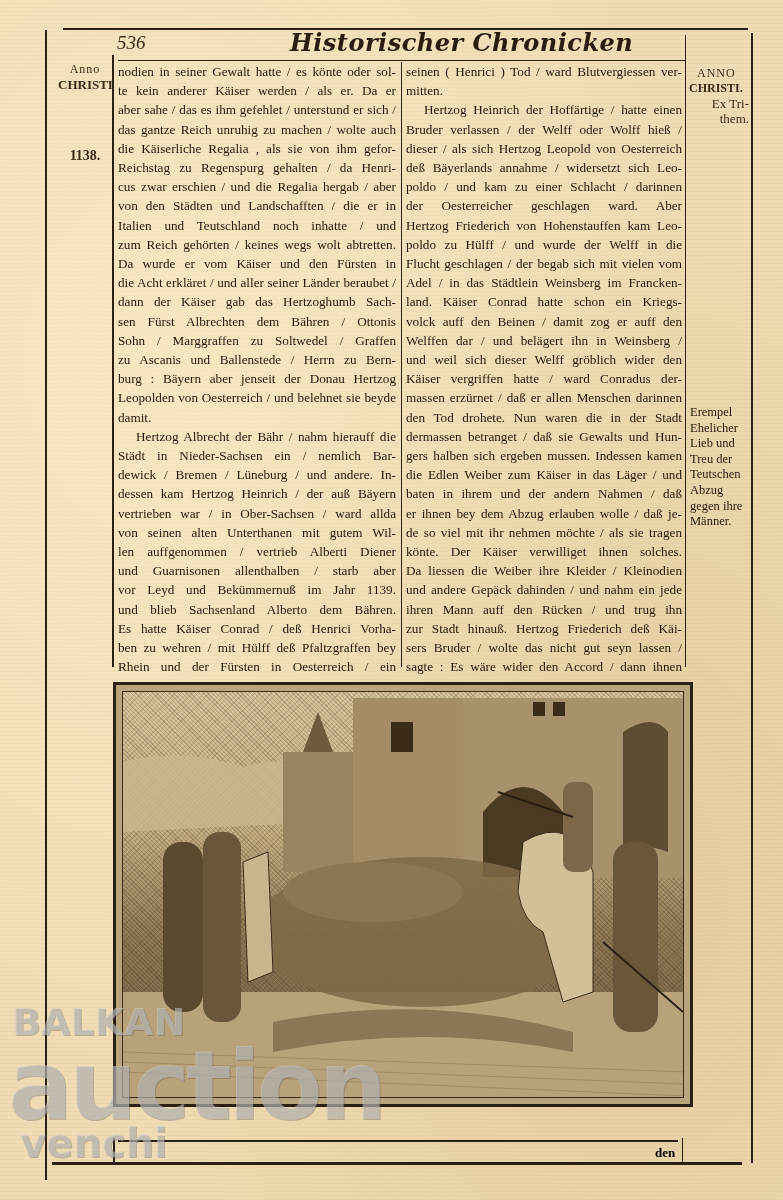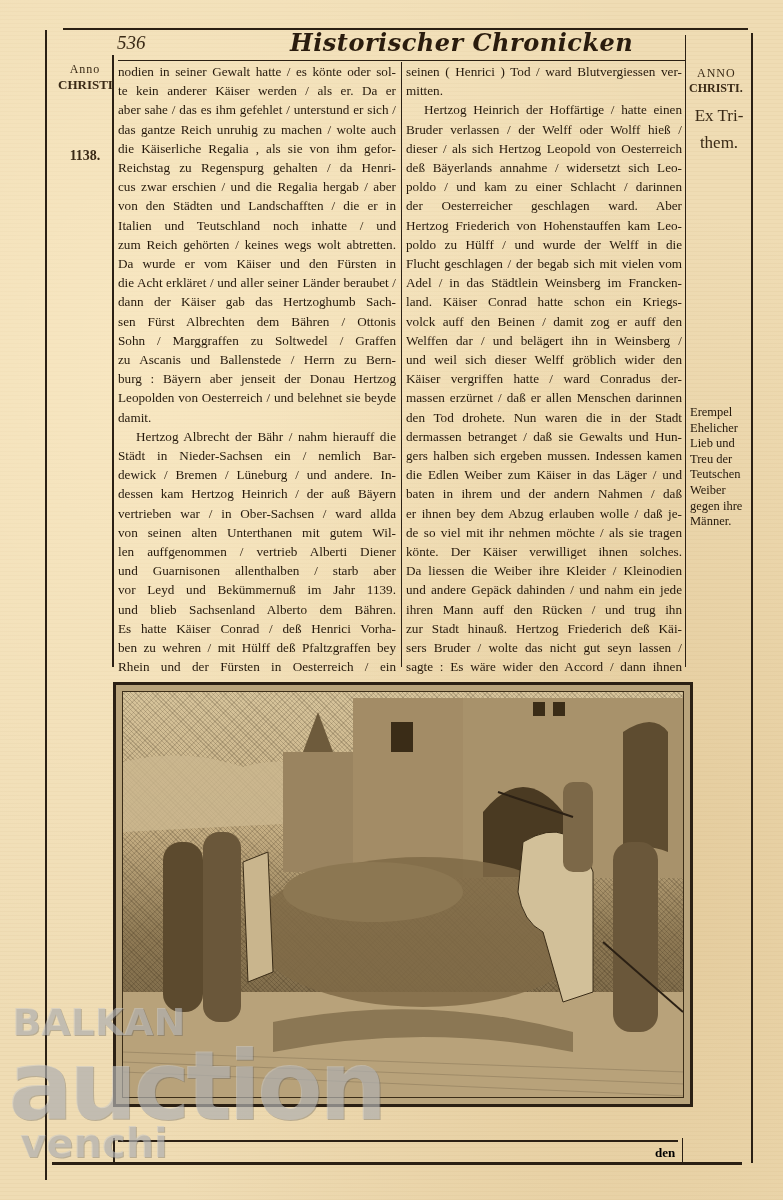--- a/index.html
+++ b/index.html
@@ -12,21 +12,21 @@
       repeating-linear-gradient(0deg, rgba(160,120,60,0.05) 0 1px, rgba(0,0,0,0) 1px 4px);
     font-family:"DejaVu Serif", serif;
     color:#2a1c0e;
   }
   .rule { position:absolute; background:#2b2014; }
   .page-number { position:absolute; left:117px; top:32px; font-size:19px; font-family:"Liberation Serif", serif; color:#3a2a16;font-style:italic; }
   .running-head { position:absolute; left:290px; top:28px; font-size:24px; font-style:italic; font-weight:bold; font-family:"DejaVu Serif", serif; letter-spacing:0.5px; color:#2a1c0e; }
   .margin-note { position:absolute; font-family:"Liberation Serif", serif; color:#3a2a16; text-align:center; line-height:15px; }
   .margin-note .sc { font-size:12px; letter-spacing:1px; }
   .margin-note .caps { font-size:13px; font-weight:bold; }
-  .margin-note .small { font-size:17px; text-align:center;margin-top:12px; }
+  .margin-note .small { font-size:13px; text-align:right; }
   .col { position:absolute; font-family:"Liberation Serif", serif; font-size:13.2px; line-height:19.2px; color:#24180b; }
   .col .line { display:block; white-space:nowrap; text-align:justify; text-align-last:justify; overflow:hidden; }
   .col .line.last { text-align-last:left; }
   .col .line.indent { padding-left:18px; }
   .side-caption { position:absolute; left:690px; top:405px; width:66px; font-family:"Liberation Serif", serif; font-size:12.5px; line-height:15.6px; color:#24180b; }
   .side-caption span { display:block; }
   .engraving { position:absolute; left:113px; top:682px; width:580px; height:425px; border:3px solid #2b2014; box-sizing:border-box; background:#b9a47c; overflow:hidden; }
   .engraving-inner { position:absolute; left:6px; top:6px; right:6px; bottom:6px; border:1px solid #3b2d18; overflow:hidden;
     background:
       repeating-linear-gradient(45deg, rgba(40,28,12,0.18) 0 1px, rgba(0,0,0,0) 1px 3px),
@@ -68,21 +68,21 @@
   <div class="small">Ex Tri-</div>
   <div class="small">them.</div>
 </div>
 
 <div class="side-caption">
   <span>Erempel</span>
   <span>Ehelicher</span>
   <span>Lieb und</span>
   <span>Treu der</span>
   <span>Teutschen</span>
-  <span>Weiber</span>
+  <span>Abzug</span>
   <span>gegen ihre</span>
   <span>Männer.</span>
 </div>
 
 <div class="col" style="left:118px; top:62px; width:278px;">
   <span class="line">nodien in seiner Gewalt hatte / es könte oder sol-</span>
   <span class="line">te kein anderer Käiser werden / als er. Da er</span>
   <span class="line">aber sahe / das es ihm gefehlet / unterstund er sich /</span>
   <span class="line">das gantze Reich unruhig zu machen / wolte auch</span>
   <span class="line">die Käiserliche Regalia , als sie von ihm gefor-</span>

